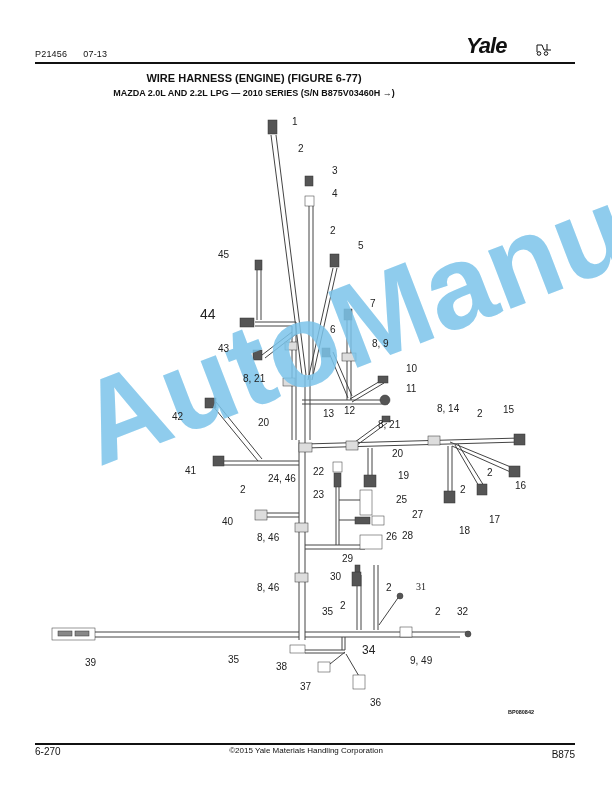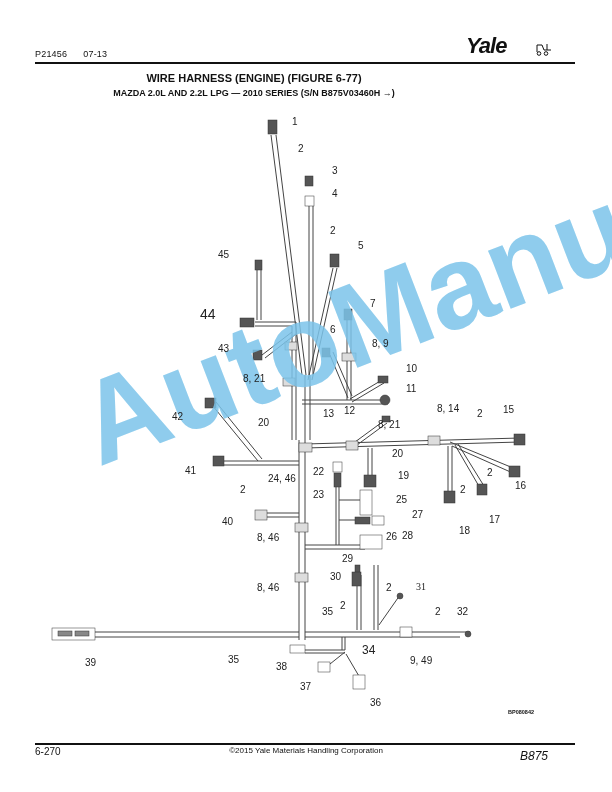--- a/index.html
+++ b/index.html
@@ -9,21 +9,21 @@
   .logo { position: absolute; left: 466px; top: 33px; font-size: 22px; font-weight: bold; font-style: italic; letter-spacing: -1px; }
   .logo-mark { position: absolute; left: 535px; top: 42px; width: 18px; height: 14px; }
   .rule-top { position: absolute; left: 35px; top: 62px; width: 540px; height: 2px; background: #111; }
   .title { position: absolute; left: 0; width: 508px; text-align: center; font-weight: bold; }
   .t1 { top: 72px; font-size: 11px; }
   .t2 { top: 88px; font-size: 9px; }
   .diagram { position: absolute; left: 0; top: 0; width: 612px; height: 792px; }
   .rule-bot { position: absolute; left: 35px; top: 743px; width: 540px; height: 2px; background: #111; }
   .foot-left { position: absolute; left: 35px; top: 746px; font-size: 10px; }
   .foot-center { position: absolute; left: 0; width: 612px; top: 746px; text-align: center; font-size: 8px; }
-  .foot-right { position: absolute; left: 520px; width: 55px; top: 749px; font-size: 12px; font-style: italic; }
+  .foot-right { position: absolute; left: 520px; width: 55px; text-align: right; top: 749px; font-size: 10px; }
   .fig-id { position: absolute; left: 508px; top: 709px; font-size: 5.5px; font-weight: bold; }
   .watermark { position: absolute; left: 60px; top: 365px; font-size: 118px; font-weight: bold; color: #7cc4ea; opacity: 0.85; transform: rotate(-21deg); transform-origin: left top; white-space: nowrap; pointer-events: none; }
 </style>
 </head>
 <body>
 
 <div class="hdr-left">
   <span>P21456</span><span>07-13</span>
 </div>
 <div class="logo">Yale</div>

